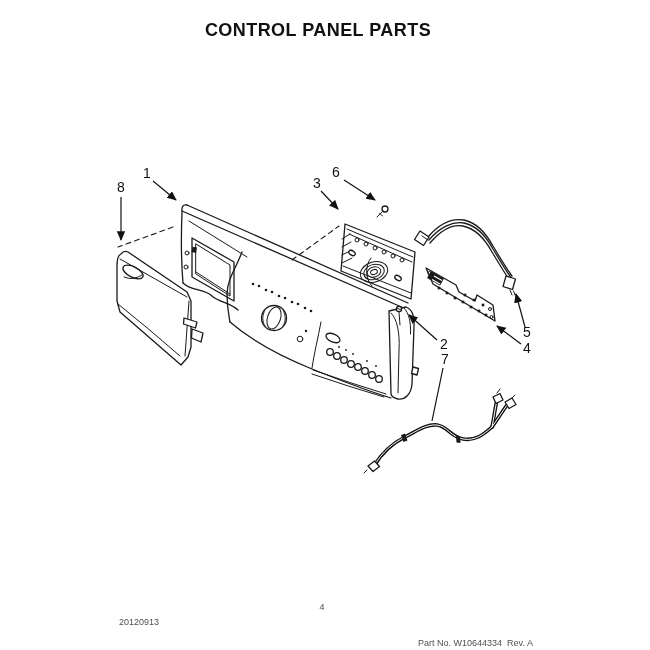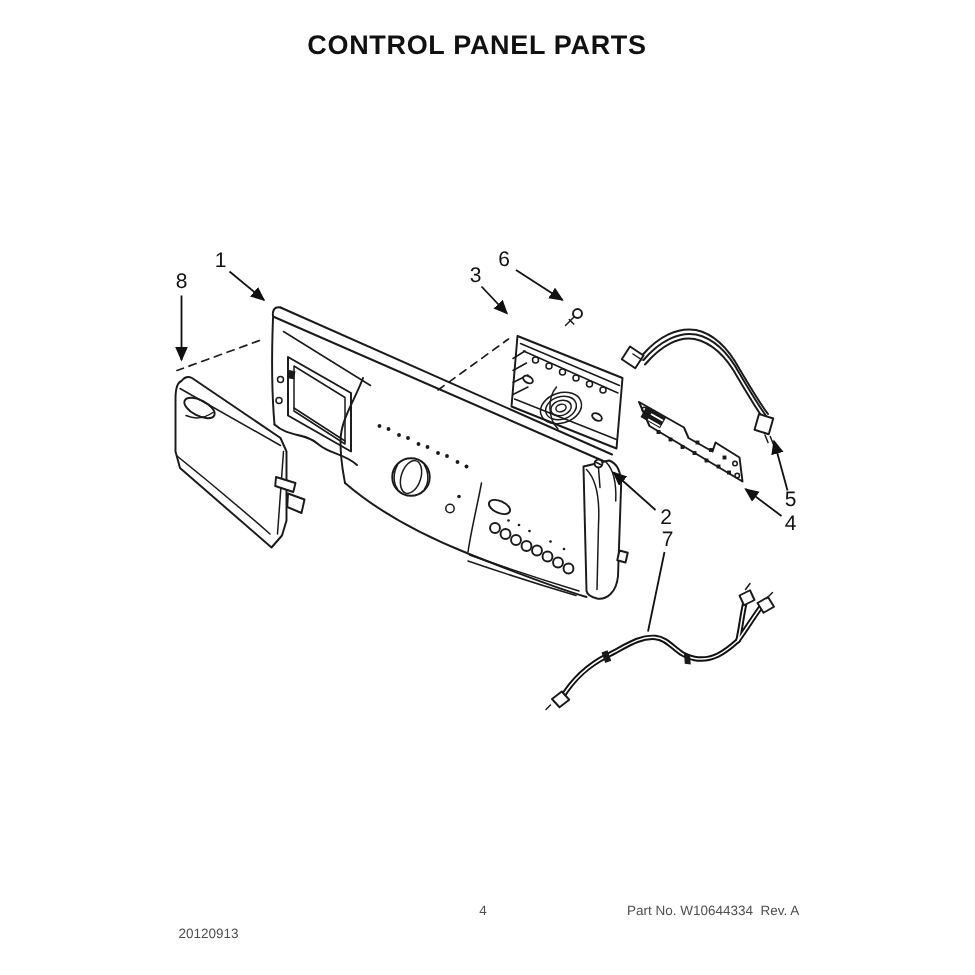--- a/index.html
+++ b/index.html
@@ -19,21 +19,21 @@
   .k{fill:var(--line,#1a1a1a);stroke:none;}
   .dash{stroke-dasharray:5 4;stroke-width:1.1;}
   .wire{fill:none;stroke:#111;stroke-width:3.6;stroke-linecap:round;}
   .core{fill:none;stroke:#fff;stroke-width:1;stroke-linecap:round;}
   .callout{font-size:14px;fill:#111;}
   .leader{fill:none;stroke:#111;stroke-width:1.2;}
   .footer{position:absolute;top:602px;left:0;width:650px;font-size:9px;}
   .footer span{position:absolute;color:var(--footer-text,#4f4f4f);white-space:pre;}
   .f-date{left:119px;margin-top:15px;}
   .f-page{left:315px;width:14px;text-align:center;}
-  .f-part{left:418px;}
+  .f-part{left:418px;margin-top:36px;}
 </style>
 </head>
 <body>
 
 <div class="page-title">CONTROL PANEL PARTS</div>
 
 <svg class="diagram" width="650" height="650" viewBox="0 0 650 650">
   <defs>
     <marker id="ah" markerWidth="9" markerHeight="8" refX="7.2" refY="3.5" orient="auto">
       <path d="M0,0 L8,3.5 L0,7 Z" fill="#111"></path>

